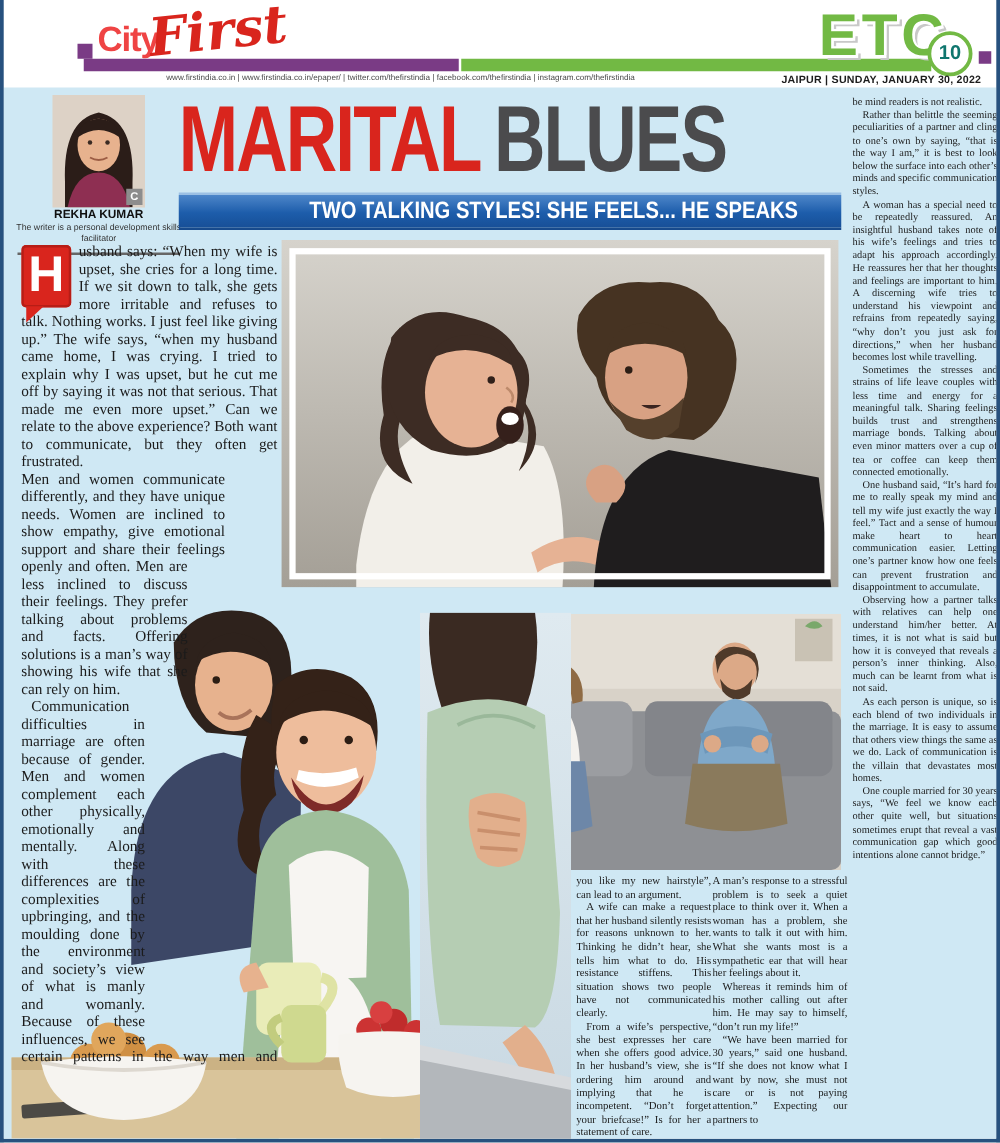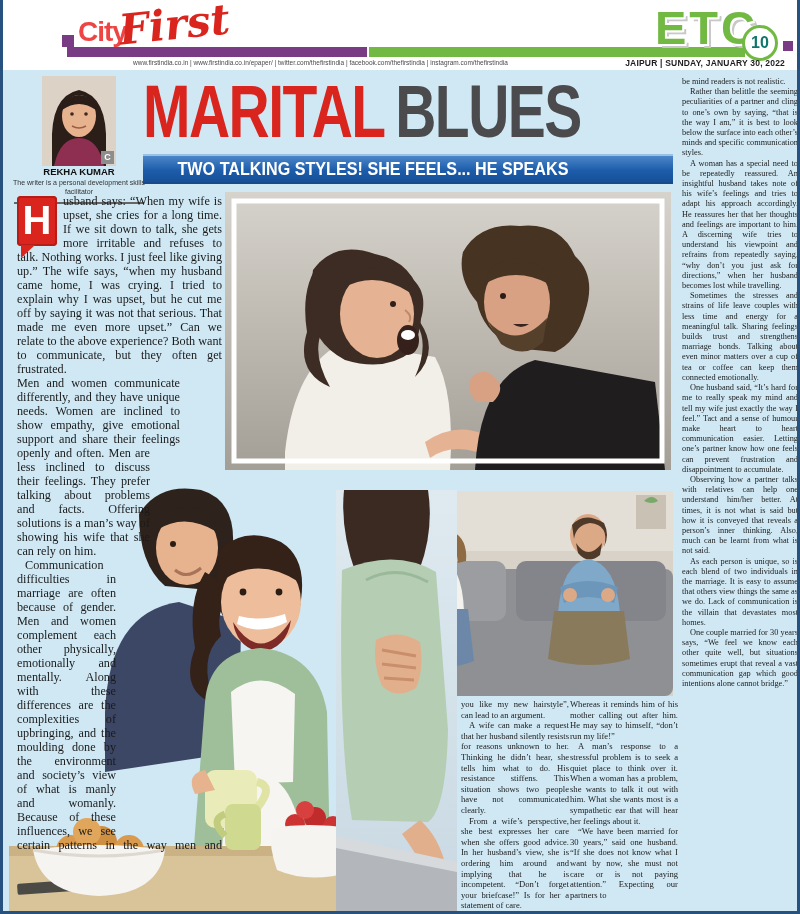--- a/index.html
+++ b/index.html
@@ -31,21 +31,21 @@
                 font-size:9px;font-weight:700;line-height:13px;text-align:center;}
   .byline-name{margin-top:0;font-size:9.5px;font-weight:700;color:#101010;}
   .byline-role{margin-top:2px;font-size:7px;color:#333;line-height:8.5px;}
   .byline-rule{margin:6px auto 0;width:130px;height:2px;background:#666;}
   
   .headline{position:absolute;left:140px;top:2px;white-space:nowrap;font-weight:900;font-size:75px;line-height:78px;
             letter-spacing:-2px;transform:scaleX(0.76);transform-origin:left top;}
   .hl-red{color:#d9251d;}
   .hl-dark{color:#4b4b4d;margin-left:14px;}
   .subbar{position:absolute;left:140px;top:84px;width:530px;height:30px;
-          background:linear-gradient(#4d86c9,#1d5dab 55%,#174f97);display:flex;align-items:center;justify-content:flex-start;
+          background:linear-gradient(#4d86c9,#1d5dab 55%,#174f97);display:flex;align-items:center;justify-content:flex-end;
           border-top:2px solid #9cc0e4;border-bottom:2px solid #174a8c;box-sizing:border-box;}
   .subbar span{color:#fff;font-weight:900;font-size:19px;letter-spacing:0px;white-space:nowrap;
                transform:scaleX(0.85);}
   
   .col{position:absolute;text-align:justify;color:#1b1b1b;font-family:"Liberation Serif",serif;overflow:hidden;}
   .col p{margin:0;}
   .col p + p{text-indent:8px;}
   #col1{left:14px;top:124px;width:205px;height:660px;font-size:12.2px;line-height:14px;z-index:5;}
   #col2{left:458px;top:629px;width:108px;height:214px;font-size:8.6px;line-height:10.6px;z-index:5;}
   #col3{left:567px;top:629px;width:108px;height:214px;font-size:8.6px;line-height:10.6px;z-index:5;}
@@ -257,22 +257,22 @@
 
     </div>
 
     <div class="col" id="col2">
       <p>you like my new hairstyle”, can lead to an argument.</p>
       <p>A wife can make a request that her husband silently resists for reasons unknown to her. Thinking he didn’t hear, she tells him what to do. His resistance stiffens. This situation shows two people have not communicated clearly.</p>
       <p>From a wife’s perspective, she best expresses her care when she offers good advice. In her husband’s view, she is ordering him around and implying that he is incompetent. “Don’t forget your briefcase!” Is for her a statement of care.</p>
     </div>
 
     <div class="col" id="col3">
+      <p>A man’s response to a stressful problem is to seek a quiet place to think over it. When a woman has a problem, she wants to talk it out with him. What she wants most is a sympathetic ear that will hear her feelings about it.</p>
       <p>Whereas it reminds him of his mother calling out after him. He may say to himself, “don’t run my life!”</p>
-      <p>A man’s response to a stressful problem is to seek a quiet place to think over it. When a woman has a problem, she wants to talk it out with him. What she wants most is a sympathetic ear that will hear her feelings about it.</p>
       <p>“We have been married for 30 years,” said one husband. “If she does not know what I want by now, she must not care or is not paying attention.” Expecting our partners to</p>
     </div>
 
     <div class="col" id="col4">
       <p>be mind readers is not realistic.</p>
       <p>Rather than belittle the seeming peculiarities of a partner and cling to one’s own by saying, “that is the way I am,” it is best to look below the surface into each other’s minds and specific communication styles.</p>
       <p>A woman has a special need to be repeatedly reassured. An insightful husband takes note of his wife’s feelings and tries to adapt his approach accordingly. He reassures her that her thoughts and feelings are important to him. A discerning wife tries to understand his viewpoint and refrains from repeatedly saying, “why don’t you just ask for directions,” when her husband becomes lost while travelling.</p>
       <p>Sometimes the stresses and strains of life leave couples with less time and energy for a meaningful talk. Sharing feelings builds trust and strengthens marriage bonds. Talking about even minor matters over a cup of tea or coffee can keep them connected emotionally.</p>
       <p>One husband said, “It’s hard for me to really speak my mind and tell my wife just exactly the way I feel.” Tact and a sense of humour make heart to heart communication easier. Letting one’s partner know how one feels can prevent frustration and disappointment to accumulate.</p>
       <p>Observing how a partner talks with relatives can help one understand him/her better. At times, it is not what is said but how it is conveyed that reveals a person’s inner thinking. Also, much can be learnt from what is not said.</p>

